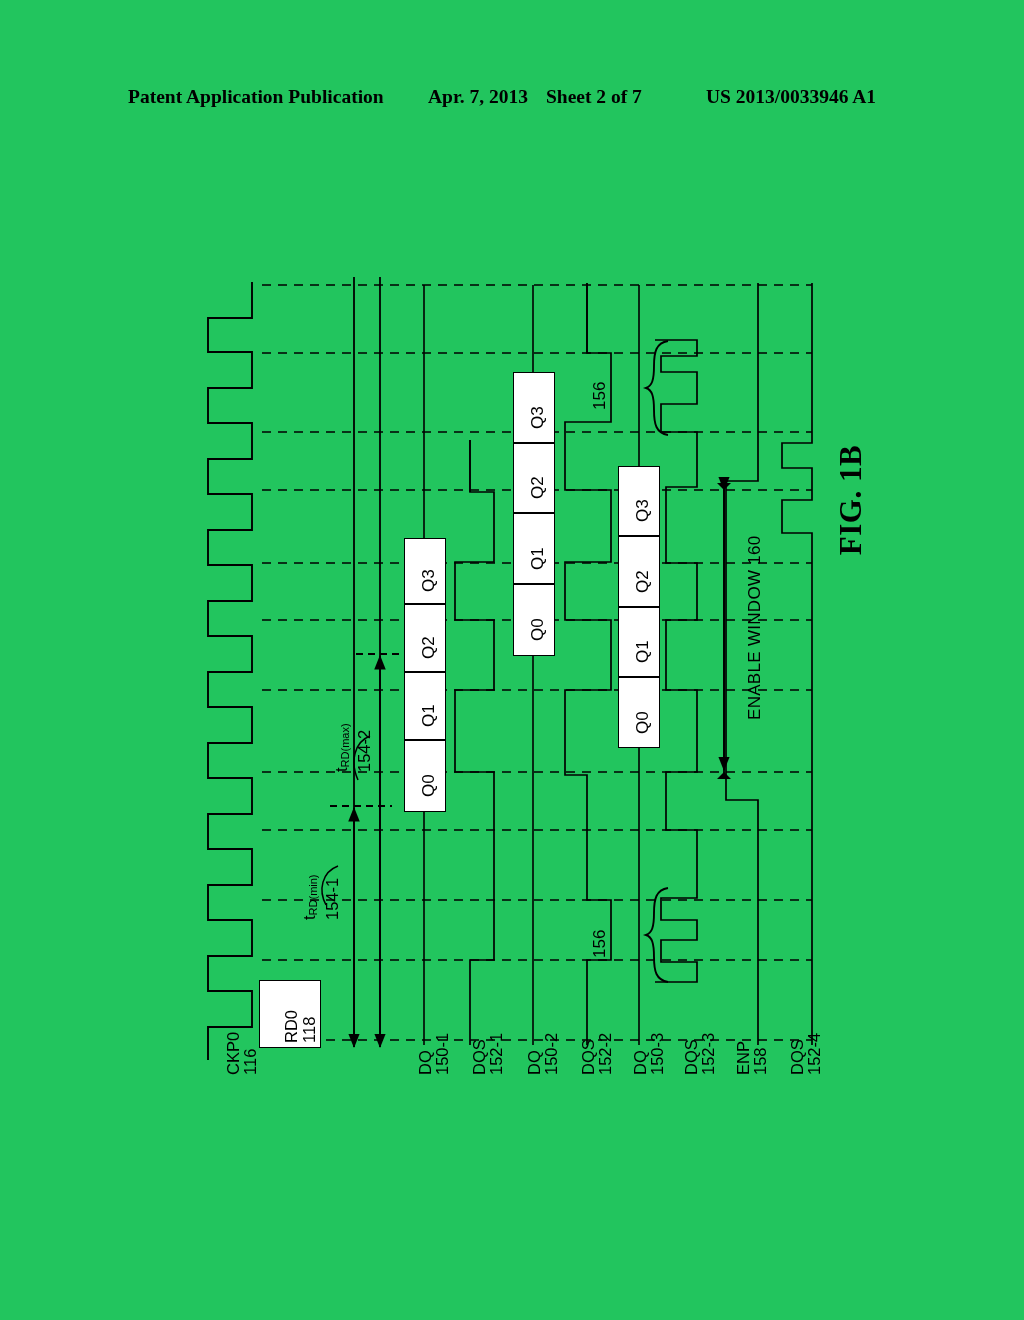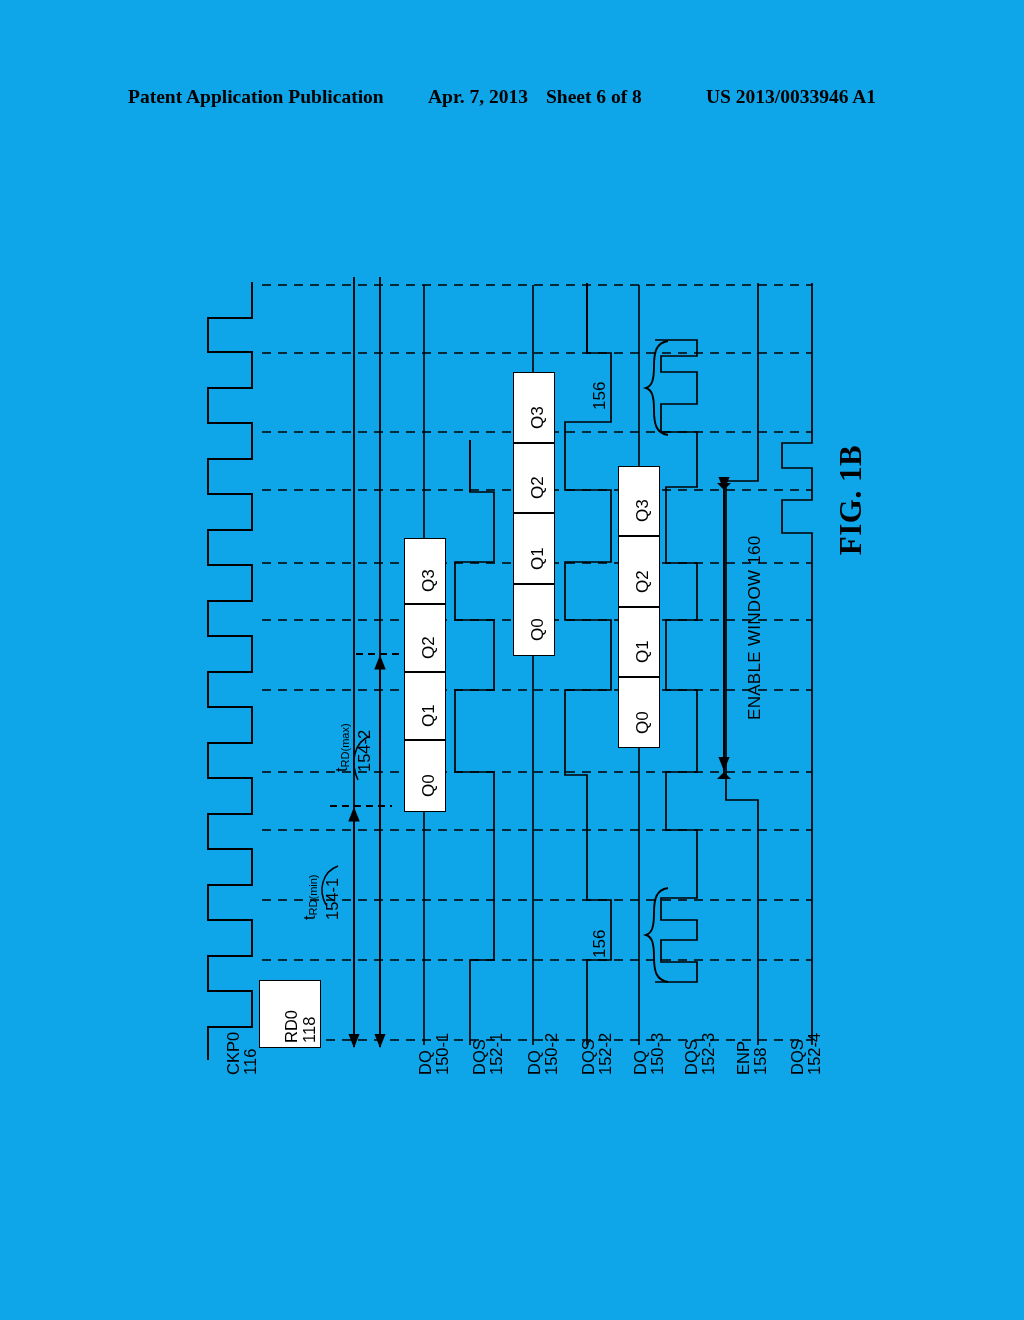--- a/index.html
+++ b/index.html
@@ -12,21 +12,21 @@
     height: 1320px;
     position: relative;
     font-family: "Liberation Serif", serif;
     overflow: hidden;
   }
   #page {
     position: absolute;
     left: 0; top: 0;
     width: 1024px;
     height: 1320px;
-    background: #0ea5e9;
+    background: #22c55e;
   }
 
   
   .hdr {
     position: absolute;
     top: 86px;
     left: 0;
     width: 1024px;
     height: 28px;
     font-family: "Liberation Serif", serif;
@@ -141,21 +141,21 @@
   }
 </style>
 </head>
 <body>
 
 <div id="page">
 
   <div class="hdr">
     <span class="hdr-pub">Patent Application Publication</span>
     <span class="hdr-date">Apr. 7, 2013</span>
-    <span class="hdr-sheet">Sheet 6 of 8</span>
+    <span class="hdr-sheet">Sheet 2 of 7</span>
     <span class="hdr-num">US 2013/0033946 A1</span>
   </div>
 
   <div id="fig">
 
     <svg class="layer" viewBox="0 0 1024 1320">
       <defs>
         <marker id="ah" markerWidth="9" markerHeight="9" refX="7.5" refY="3.2" orient="auto" markerUnits="strokeWidth">
           <path d="M0,0 L8,3.2 L0,6.4 z" fill="#000"></path>
         </marker>

